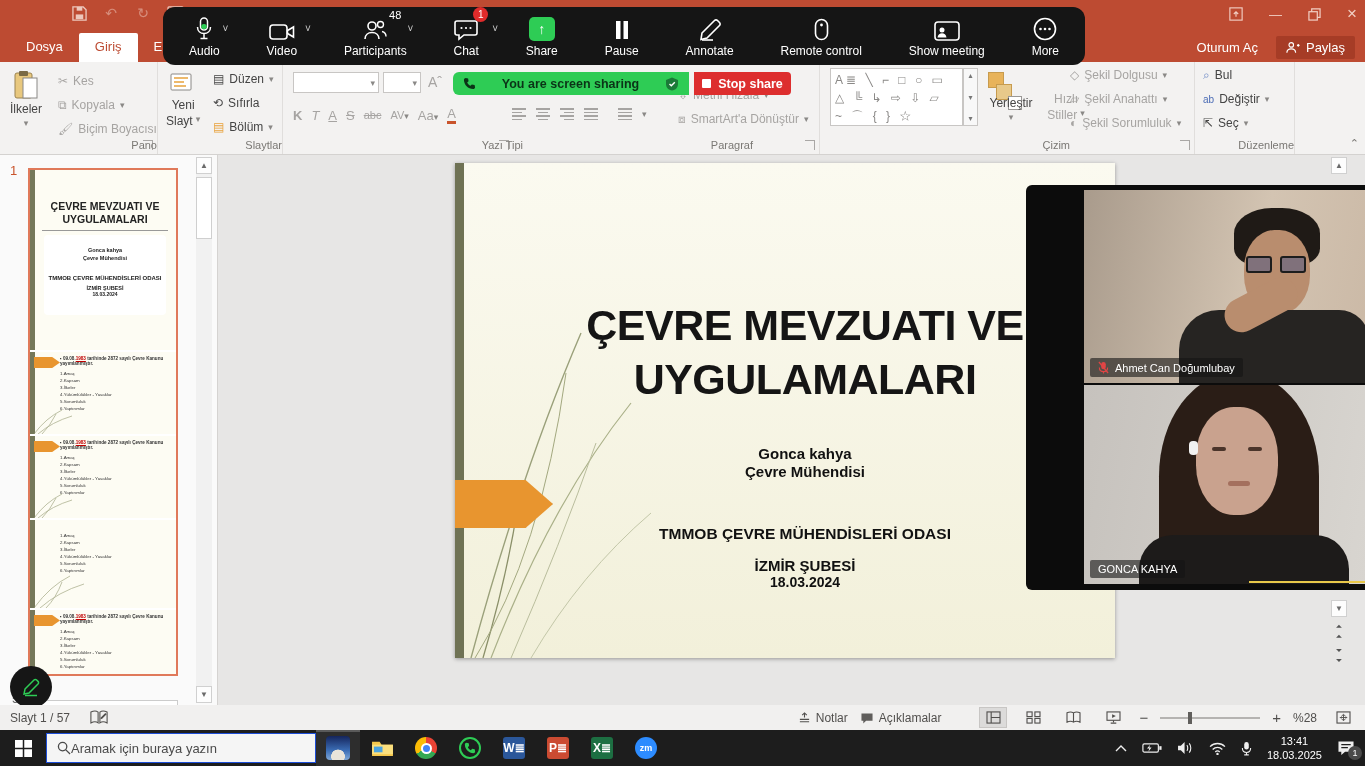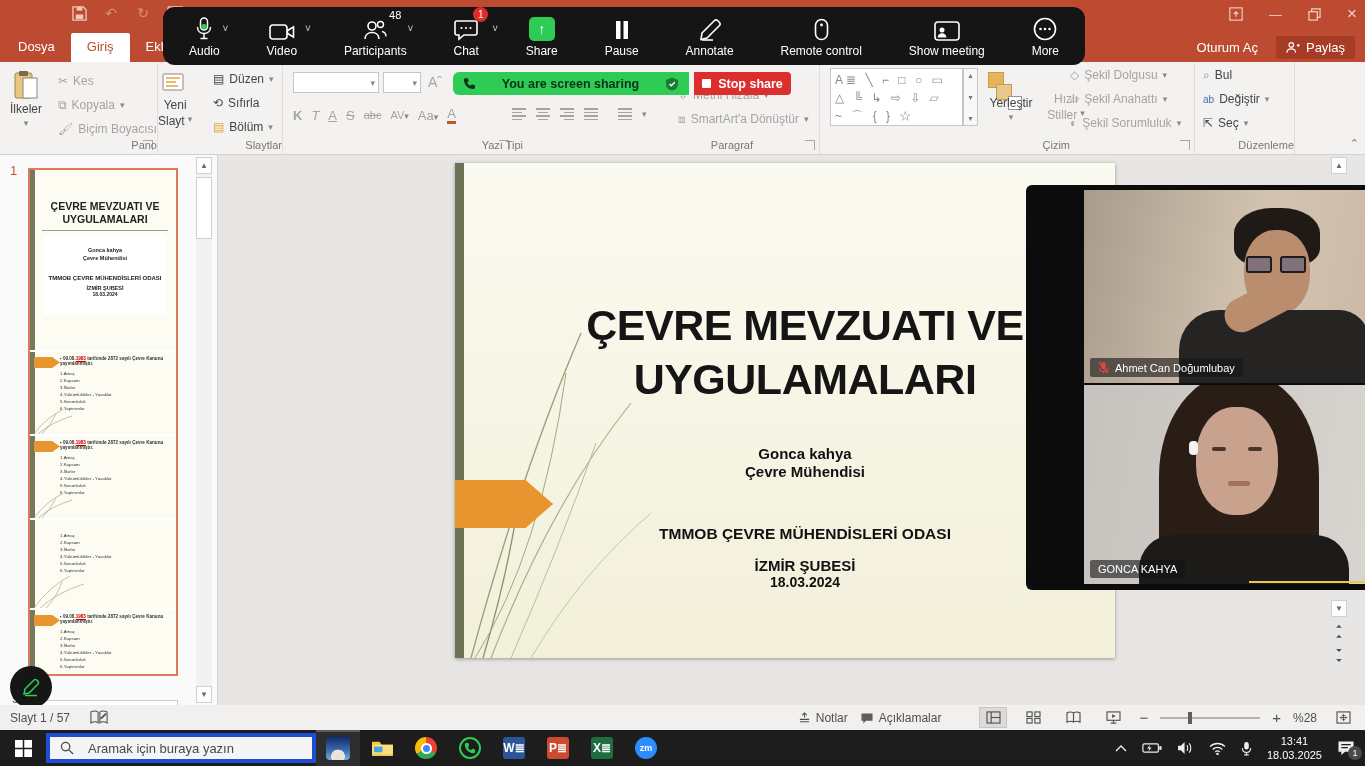--- a/index.html
+++ b/index.html
@@ -5,21 +5,21 @@
   * { margin:0; padding:0; box-sizing:border-box; }
   html,body { width:1365px; height:766px; overflow:hidden; background:#000; }
   #root { position:relative; width:1365px; height:766px; font-family:"Liberation Sans", sans-serif; background:#e7e6e5; overflow:hidden; }
   .abs { position:absolute; }
 
   
   .titlebar { position:absolute; left:0; top:0; width:1365px; height:62px; background:#bd4b32; }
   .qat { position:absolute; left:70px; top:4px; display:flex; gap:14px; align-items:center; color:#f6ddd4; font-size:14px; }
   .qat .qicon { width:18px; height:18px; display:flex; align-items:center; justify-content:center; opacity:.85; }
   .qat .dim { opacity:.45; }
-  .tabs { position:absolute; left:2px; top:33px; display:flex; height:29px; }
+  .tabs { position:absolute; left:10px; top:33px; display:flex; height:29px; }
   .tab { color:#fff; font-size:13px; padding:6px 16px 0; height:29px; }
   .tab.active { background:#fff; color:#bd4b32; border-radius:2px 2px 0 0; }
   .win-controls { position:absolute; right:8px; top:4px; display:flex; gap:26px; color:#f2cfc4; font-size:13px; align-items:center; }
   .tb-right { position:absolute; right:10px; top:36px; display:flex; gap:18px; align-items:center; color:#fff; font-size:13px; }
   .paylas-btn { background:#a63c26; padding:4px 10px; border-radius:2px; display:flex; gap:6px; align-items:center; }
 
   
   .zoom-bar { position:absolute; left:163px; top:7px; width:922px; height:58px; background:#151515; border-radius:12px; display:flex; align-items:center; justify-content:space-between; padding:0 26px; z-index:50; }
   .zitem { display:flex; flex-direction:column; align-items:center; gap:3px; color:#fff; position:relative; }
   .zitem .zlabel { font-size:12px; color:#fff; white-space:nowrap; }
@@ -101,21 +101,21 @@
   .sb-left { display:flex; align-items:center; gap:20px; padding-left:10px; flex:1; }
   .sb-right { display:flex; align-items:center; gap:12px; padding-right:8px; }
   .view-btn { width:28px; height:21px; display:flex; align-items:center; justify-content:center; }
   .view-btn.active { background:#dcdbda; border:1px solid #c8c6c4; }
   .zoom-track { position:relative; width:100px; height:2px; background:#b5b3b1; }
   .zoom-thumb { position:absolute; left:28px; top:-5px; width:4px; height:12px; background:#605e5c; }
 
   
   .taskbar { position:absolute; left:0; top:730px; width:1365px; height:36px; background:#1d1d1d; display:flex; align-items:center; z-index:80; }
   .start-btn { width:46px; height:36px; display:flex; align-items:center; justify-content:center; }
-  .search-box { width:270px; height:30px; background:#f5f5f5; border:4px solid #1d4ed8; display:flex; align-items:center; gap:14px; padding:0 10px; }
+  .search-box { width:270px; height:30px; background:#f5f5f5; border:1px solid #1d4ed8; display:flex; align-items:center; gap:0; padding:0 10px; }
   .search-box span { color:#4a4a4a; font-size:13px; }
   .task-icon { width:44px; height:36px; display:flex; align-items:center; justify-content:center; }
   .task-icon.highlight { background:#2d2d2d; box-shadow:inset 0 2px 0 #5a5a5a; }
   .app-sq { width:22px; height:22px; border-radius:3px; display:flex; align-items:center; justify-content:center; color:#fff; font-weight:bold; font-size:12px; }
   .tray { margin-left:auto; display:flex; align-items:center; gap:15px; padding-right:10px; color:#eee; }
   .clock { text-align:center; font-size:11px; color:#fff; line-height:1.3; }
   .tray-badge { position:relative; }
   .tray-badge .b { position:absolute; right:-7px; bottom:-4px; width:14px; height:14px; border-radius:50%; background:#4a4a4a; color:#fff; font-size:9px; display:flex; align-items:center; justify-content:center; }
   svg { display:block; }
 </style>
@@ -305,21 +305,21 @@
         </div>
       <div class="small-btn disabled" style="left:58px; top:60px;">
           <span>🖌</span>
           <span>Biçim Boyacısı</span>
         </div>
       <div class="rgroup-label">Pano</div>
       <div class="launcher"></div>
     </div>
 
     <div class="rgroup" style="left:158px; width:125px;">
-      <div class="big-btn" style="left:0; top:8px;">
+      <div class="big-btn" style="left:8px; top:8px;">
         <svg width="26" height="26" viewBox="0 0 26 26">
             <rect x="1" y="4" width="20" height="16" rx="1" fill="#fff" stroke="#8a8886"></rect>
             <path d="M4 8h14M4 12h10M4 16h12" stroke="#e8a33d" stroke-width="1.5"></path>
           </svg>
         <span>Yeni</span>
         <span style="display:flex;gap:3px;">
             <span>Slayt</span>
             <span class="chev">▾</span>
           </span>
       </div>

